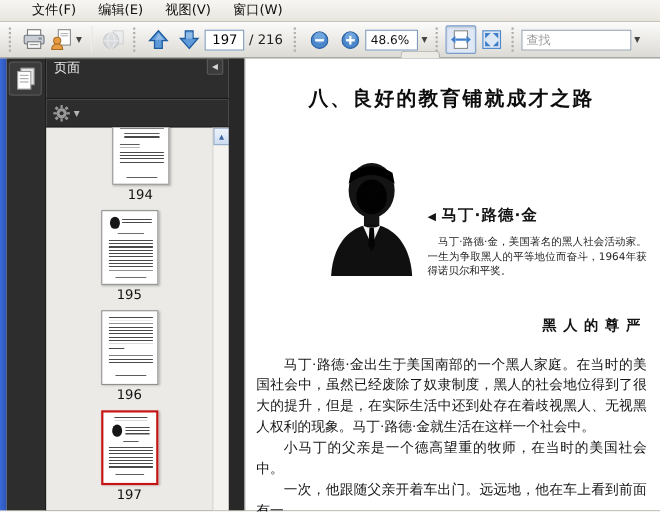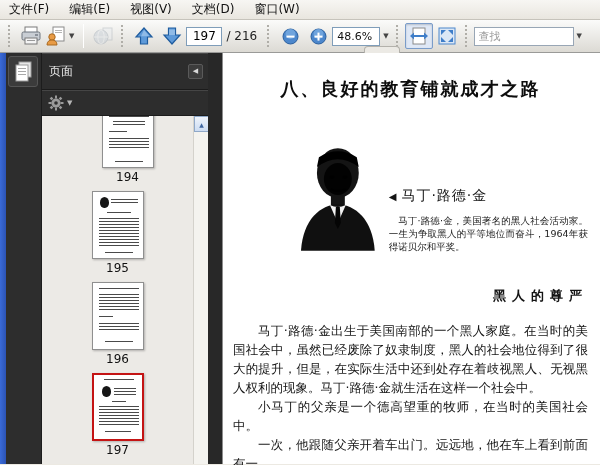--- a/index.html
+++ b/index.html
@@ -3,21 +3,21 @@
 <meta charset="utf-8">
 <style>
   * { margin:0; padding:0; box-sizing:border-box; }
   html,body { width:600px; height:465px; overflow:hidden; }
   body { font-family:"DejaVu Sans","Liberation Sans",sans-serif; background:#ece9e2; }
   #app { position:relative; width:600px; height:465px; }
 
   
   .menubar { height:20px; display:flex; align-items:center; gap:2px;
     background:linear-gradient(#f7f6f3,#e9e6df); border-bottom:1px solid #c6c3bb;
-    font-size:12px; color:#111; padding-left:0; }
+    font-size:12px; color:#111; padding-left:20px; }
   .menubar .mitem { padding:2px 9px; cursor:default; white-space:nowrap; }
 
   
   .toolbar { position:relative; height:33px; display:flex; align-items:center;
     background:linear-gradient(#fbfbfa,#dcdad4); border-bottom:1px solid #9a9a98; padding:0 4px; }
   .grip { width:5px; height:22px; border-left:2px dotted #b0aea8; margin:0 4px; }
   .vsep { width:1px; height:24px; background:#b7b5af; border-right:1px solid #fff; margin:0 5px; }
   .tbtn { height:26px; min-width:28px; display:flex; align-items:center; justify-content:center;
     border:1px solid transparent; border-radius:2px; background:transparent; }
   .tbtn.disabled { opacity:.45; }
@@ -35,21 +35,21 @@
   .pulltab { position:absolute; left:364px; bottom:-1px; width:36px; height:7px;
     background:#eceae5; border:1px solid #b3b1ab; border-bottom:none; border-radius:4px 4px 0 0; }
 
   
   .content { display:flex; height:411px; border-top:1px solid #55premium5; }
   .leftstrip { width:6px; background:linear-gradient(90deg,#3a6ad8,#2b53b4); }
   .iconcol { width:36px; background:#2d2d2d; border-right:1px solid #1c1c1c; padding-top:3px; }
   .navbtn { width:30px; height:31px; margin-left:2px; background:#3b3b3b; border:1px solid #555;
     border-radius:3px; display:flex; align-items:center; justify-content:center; }
   .sidepanel { width:166px; background:#2d2d2d; display:flex; flex-direction:column; }
-  .panel-header { height:37px; display:flex; align-items:center; border-bottom:1px solid #1b1b1b;
+  .panel-header { height:37px; display:flex; border-bottom:1px solid #1b1b1b;
     box-shadow:inset 0 1px 0 #474747; }
   .panel-title { color:#e8e8e8; font-size:12px; margin-left:7px; flex:1; }
   .collapsebtn { width:15px; height:15px; margin-right:5px; background:#3c3c3c; border:1px solid #5a5a5a;
     border-radius:2px; color:#d8d8d8; font-size:7px; display:flex; align-items:center; justify-content:center; }
   .gear-row { height:26px; display:flex; align-items:center; padding-left:6px; gap:3px;
     box-shadow:inset 0 1px 0 #454545; border-bottom:1px solid #1b1b1b; }
   .gear-caret { color:#b5b5b5; font-size:7px; }
   .thumbs { flex:1; position:relative; background:#eceae6; overflow:hidden; }
   .thumblist { position:absolute; left:0; top:0; right:15px; bottom:0; overflow:hidden;
     display:flex; flex-direction:column; align-items:center; padding-top:0; }
@@ -64,40 +64,39 @@
   .sscroll-up { width:15px; height:16px; background:linear-gradient(#eef3fb,#ccdcf2); border:1px solid #8fa8c8;
     color:#3f66a0; font-size:6px; display:flex; align-items:center; justify-content:center; }
 
   
   .docpane { flex:1; position:relative; background:#282828; }
   .page { position:absolute; left:14px; top:0; right:0; bottom:0; background:#fff;
     border-left:1px solid #8d8d8d; color:#141414; padding:20px 12px 0 10px; }
   .doc-title { text-align:center; font-size:18px; font-weight:bold; letter-spacing:2px; margin-top:4px; color:#0d0d0d; }
   .figure { display:flex; margin:42px 0 0 64px; }
   .figcaption { margin:44px 0 0 10px; width:200px; }
-  .figcap-title { font-size:14px; font-weight:normal; letter-spacing:1px; }
+  .figcap-title { font-size:14px; font-weight:bold; letter-spacing:1px; }
   .figcap-title .mk { font-size:10px; margin-right:4px; }
   .figcap-text { font-size:9.5px; line-height:13px; margin-top:9px; text-indent:1em; color:#222; text-align:justify; }
   .sect-head { text-align:right; font-size:13px; font-weight:bold; letter-spacing:6px; margin-top:34px; }
   .bodytext { margin-top:16px; font-size:12.5px; line-height:19px; text-align:justify; color:#151515; }
   .bodytext p { text-indent:2em; }
   .p-nowrapind { text-indent:0; }
   .badge { float:right; width:122px; height:54px; margin:1px 0 2px 7px; padding:3px 2px 0 2px;
     border:1px dashed #9a9a9a; border-left:none; display:flex; align-items:center; }
 </style>
 </head>
 <body>
 
 <div id="app">
 
   <div class="menubar">
     <span class="mitem">文件(F)</span>
     <span class="mitem">编辑(E)</span>
     <span class="mitem">视图(V)</span>
-    <span class="mitem">文档(D)</span>
     <span class="mitem">窗口(W)</span>
   </div>
 
   <div class="toolbar">
     <div class="grip"></div>
 
     <div class="tbtn">
       <svg width="22" height="20" viewBox="0 0 22 20">
         <rect x="5" y="1" width="12" height="6" fill="#fff" stroke="#7a7a7a"></rect>
         <rect x="2" y="6" width="18" height="8" rx="1.5" fill="#c9ced4" stroke="#6d757e"></rect>

